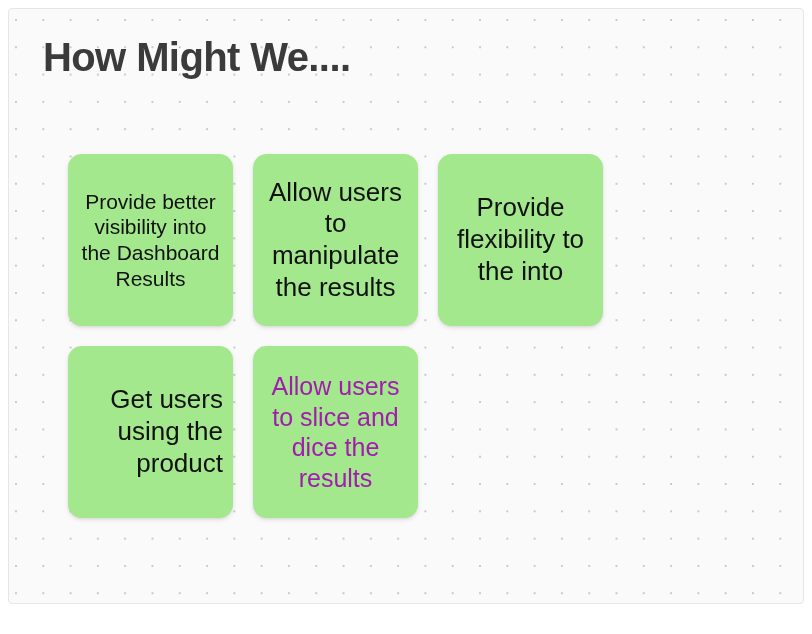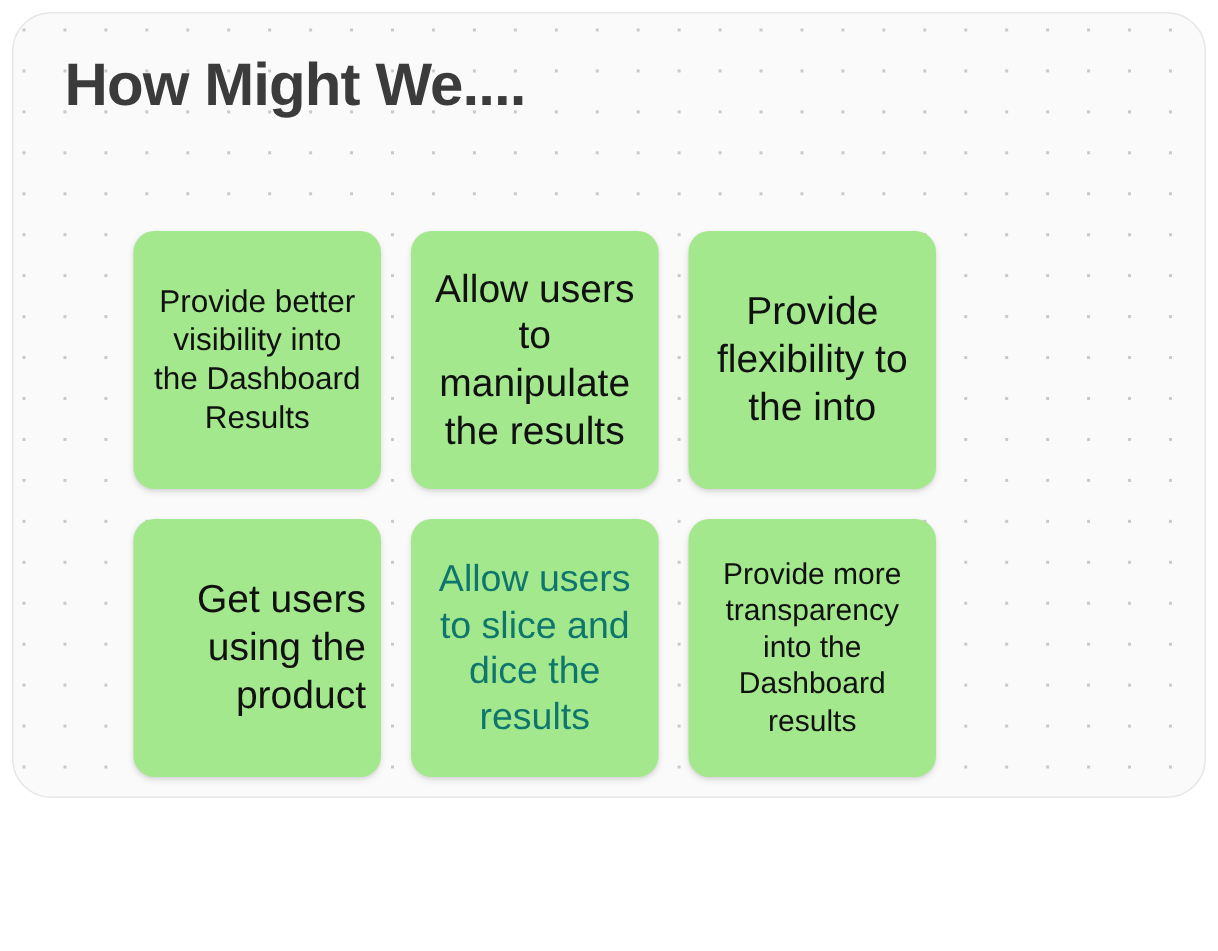--- a/index.html
+++ b/index.html
@@ -12,24 +12,24 @@
     height: 634px;
     overflow: hidden;
     font-family: "Liberation Sans", "DejaVu Sans", sans-serif;
   }
 
   .board-frame {
     position: absolute;
     left: 8px;
     top: 8px;
     width: 796px;
-    height: 524px;
+    height: 596px;
     box-sizing: border-box;
     border: 1px solid #e6e6e6;
-    border-radius: 26px;
+    border-radius: 4px;
     background-color: #fafafa;
     background-image: radial-gradient(circle at 1px 1px, #c9c9c9 1.1px, rgba(0,0,0,0) 1.3px);
     background-size: 27.3px 27.3px;
     background-position: 6px 10px;
     overflow: hidden;
   }
 
   .board-title {
     position: absolute;
     left: 34px;
@@ -37,21 +37,21 @@
     font-size: 40px;
     font-weight: 700;
     letter-spacing: -0.6px;
     color: #3b3b3b;
     white-space: nowrap;
     -webkit-font-smoothing: antialiased;
   }
 
   .notes-grid {
     position: absolute;
-    left: 80px;
+    left: 59px;
     top: 145px;
     width: 660px;
     display: grid;
     grid-template-columns: repeat(3, 165px);
     grid-template-rows: repeat(2, 172px);
     column-gap: 71px;
     row-gap: 32px;
     gap: 20px;
   }
 
@@ -97,22 +97,19 @@
     </div>
 
     <div class="note-card" style="background-color: rgb(163, 232, 140); color: rgb(17, 17, 17);">
       <span class="note-text fs-lg">Provide flexibility to the into</span>
     </div>
 
     <div class="note-card" style="background-color: rgb(163, 232, 140); color: rgb(17, 17, 17); text-align: right;">
       <span class="note-text fs-lg">Get users using the product</span>
     </div>
 
-    <div class="note-card" style="background-color: rgb(163, 232, 140); color: #0f766e;">
+    <div class="note-card" style="background-color: rgb(163, 232, 140); color: #a21caf;">
       <span class="note-text fs-md">Allow users to slice and dice the results</span>
     </div>
 
-    <div class="note-card" style="background-color: rgb(163, 232, 140); color: rgb(17, 17, 17);">
-      <span class="note-text fs-xs">Provide more transparency into the Dashboard results</span>
-    </div>
 
   </div>
 </div>
 
 </body></html>

